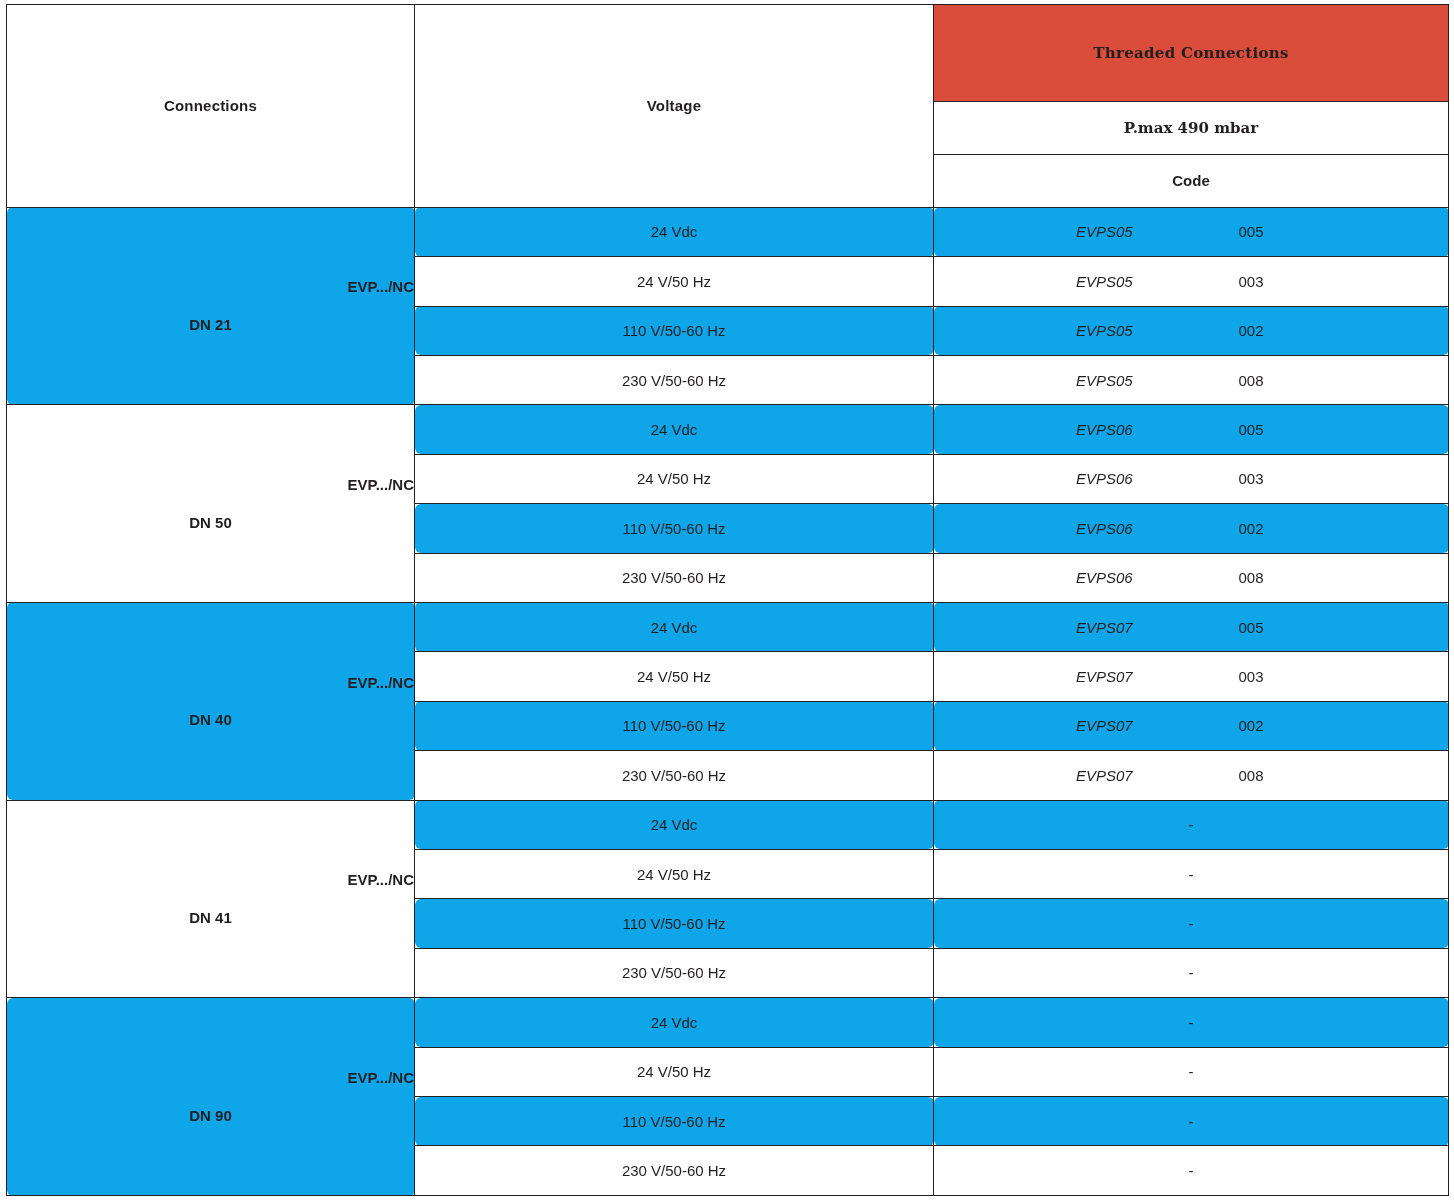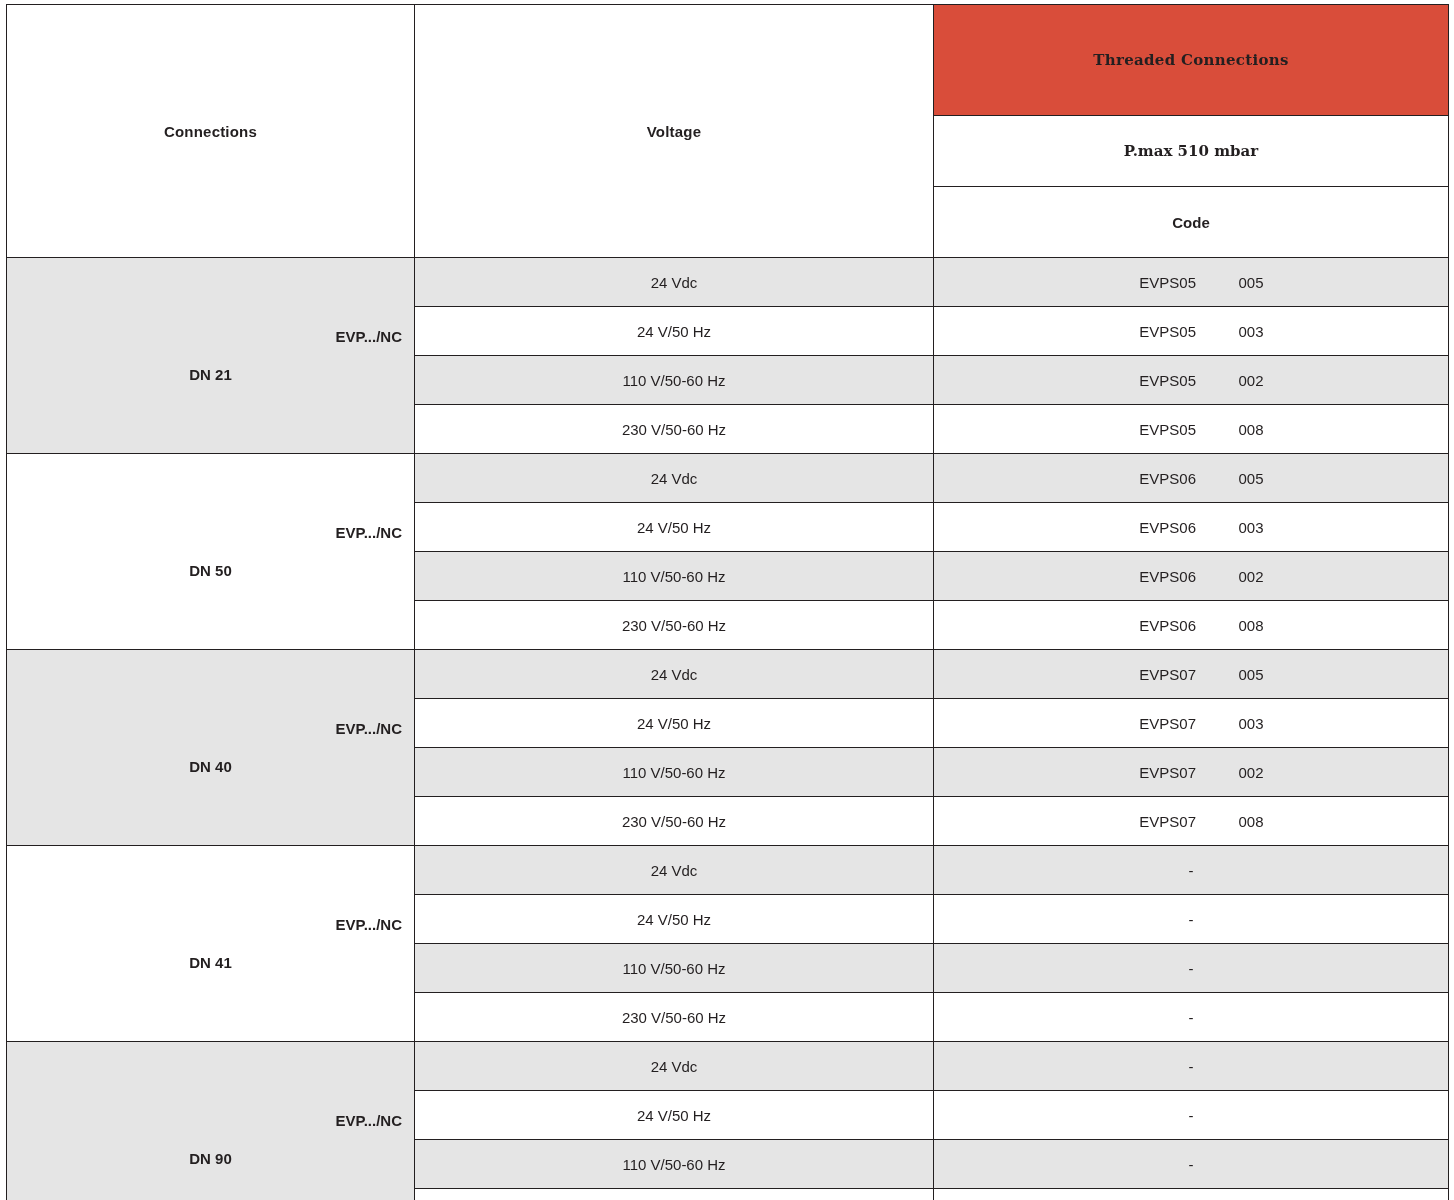--- a/index.html
+++ b/index.html
@@ -21,21 +21,21 @@
     padding: 4px 6px 4px 6px;
   }
   table.spec {
     border-collapse: collapse;
     table-layout: fixed;
     width: 1442px;
     height: 1192px;
   }
   table.spec td, table.spec th {
     border: 1px solid #231f20;
-    padding: 12px;
+    padding: 0;
     margin: 0;
     text-align: center;
     vertical-align: middle;
     color: #231f20;
     font-size: 15px;
   }
   
   col.c-conn { width: 408px; }
   col.c-volt { width: 519px; }
   col.c-code { width: 515px; }
@@ -86,37 +86,38 @@
   
   .conn-cell {
     font-weight: bold;
     font-size: 19px;
     line-height: 1.05;
     border-left: 3px solid #231f20;
   }
   .conn-cell .line1 { display: block; margin-bottom: 22px; text-align: right; }
   .conn-cell .line2 { display: block; }
 
-  .shaded { background: #e5e5e5; }
+  .shaded { background: #0ea5e9; border-radius: 6px; }
   .plain { background: #ffffff; }
 
   .volt-cell { font-size: 15px; }
   .code-cell {
     border-right: 3px solid #231f20;
     font-size: 15px;
   }
   .code-inner {
     display: flex;
     justify-content: center;
     align-items: center;
   }
   .code-prefix {
     display: inline-block;
     width: 120px;
-    text-align: right;
+    text-align: left;
+    font-style: italic;
   }
   .code-suffix {
     display: inline-block;
     width: 110px;
     text-align: center;
   }
   .code-dash {
     display: inline-block;
     width: 100%;
     text-align: center;
@@ -134,21 +135,21 @@
       <col class="c-code">
     </colgroup>
     <tbody id="tbody">
 
       <tr>
         <td class="hdr-cell outer-left hdr-left-tall" rowspan="3">Connections</td>
         <td class="hdr-cell hdr-left-tall" rowspan="3">Voltage</td>
         <td class="hdr-red outer-right">Threaded Connections</td>
       </tr>
       <tr>
-        <td class="hdr-pmax outer-right">P.max 510 mbar</td>
+        <td class="hdr-pmax outer-right">P.max 490 mbar</td>
       </tr>
       <tr>
         <td class="hdr-code outer-right">Code</td>
       </tr>
 
     <tr class="row-h grp-top">
           <td class="conn-cell shaded" rowspan="4">
             <span class="line1">EVP.../NC</span>
             <span class="line2">DN 21</span>
           </td>

